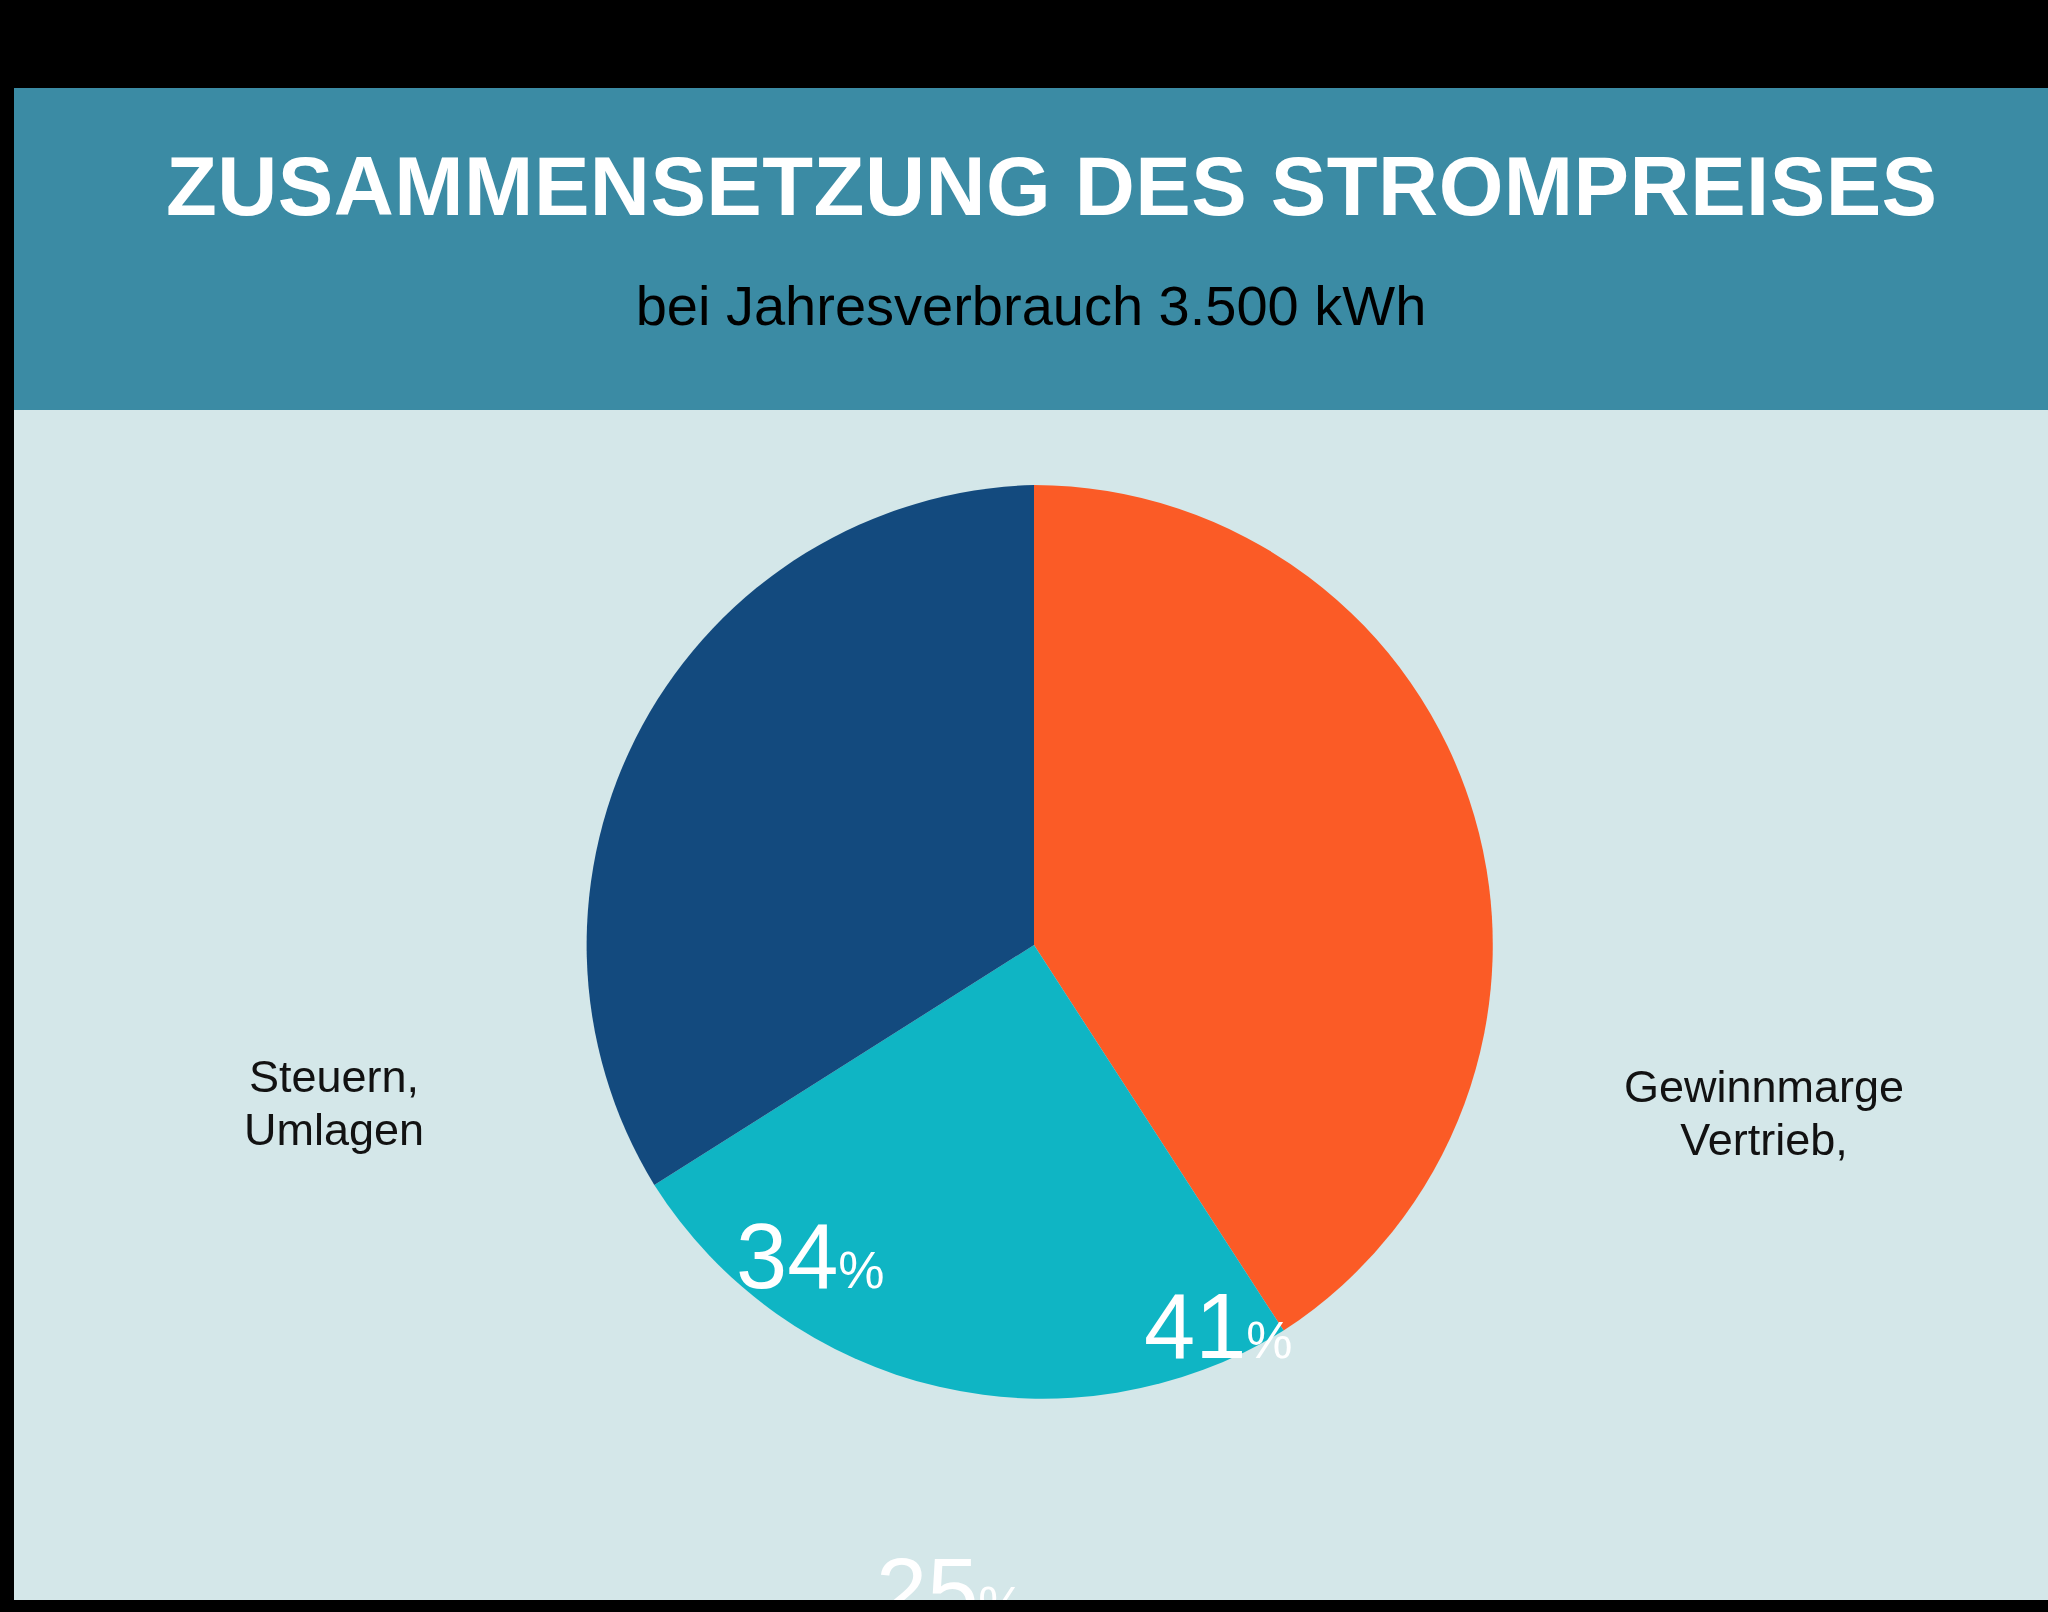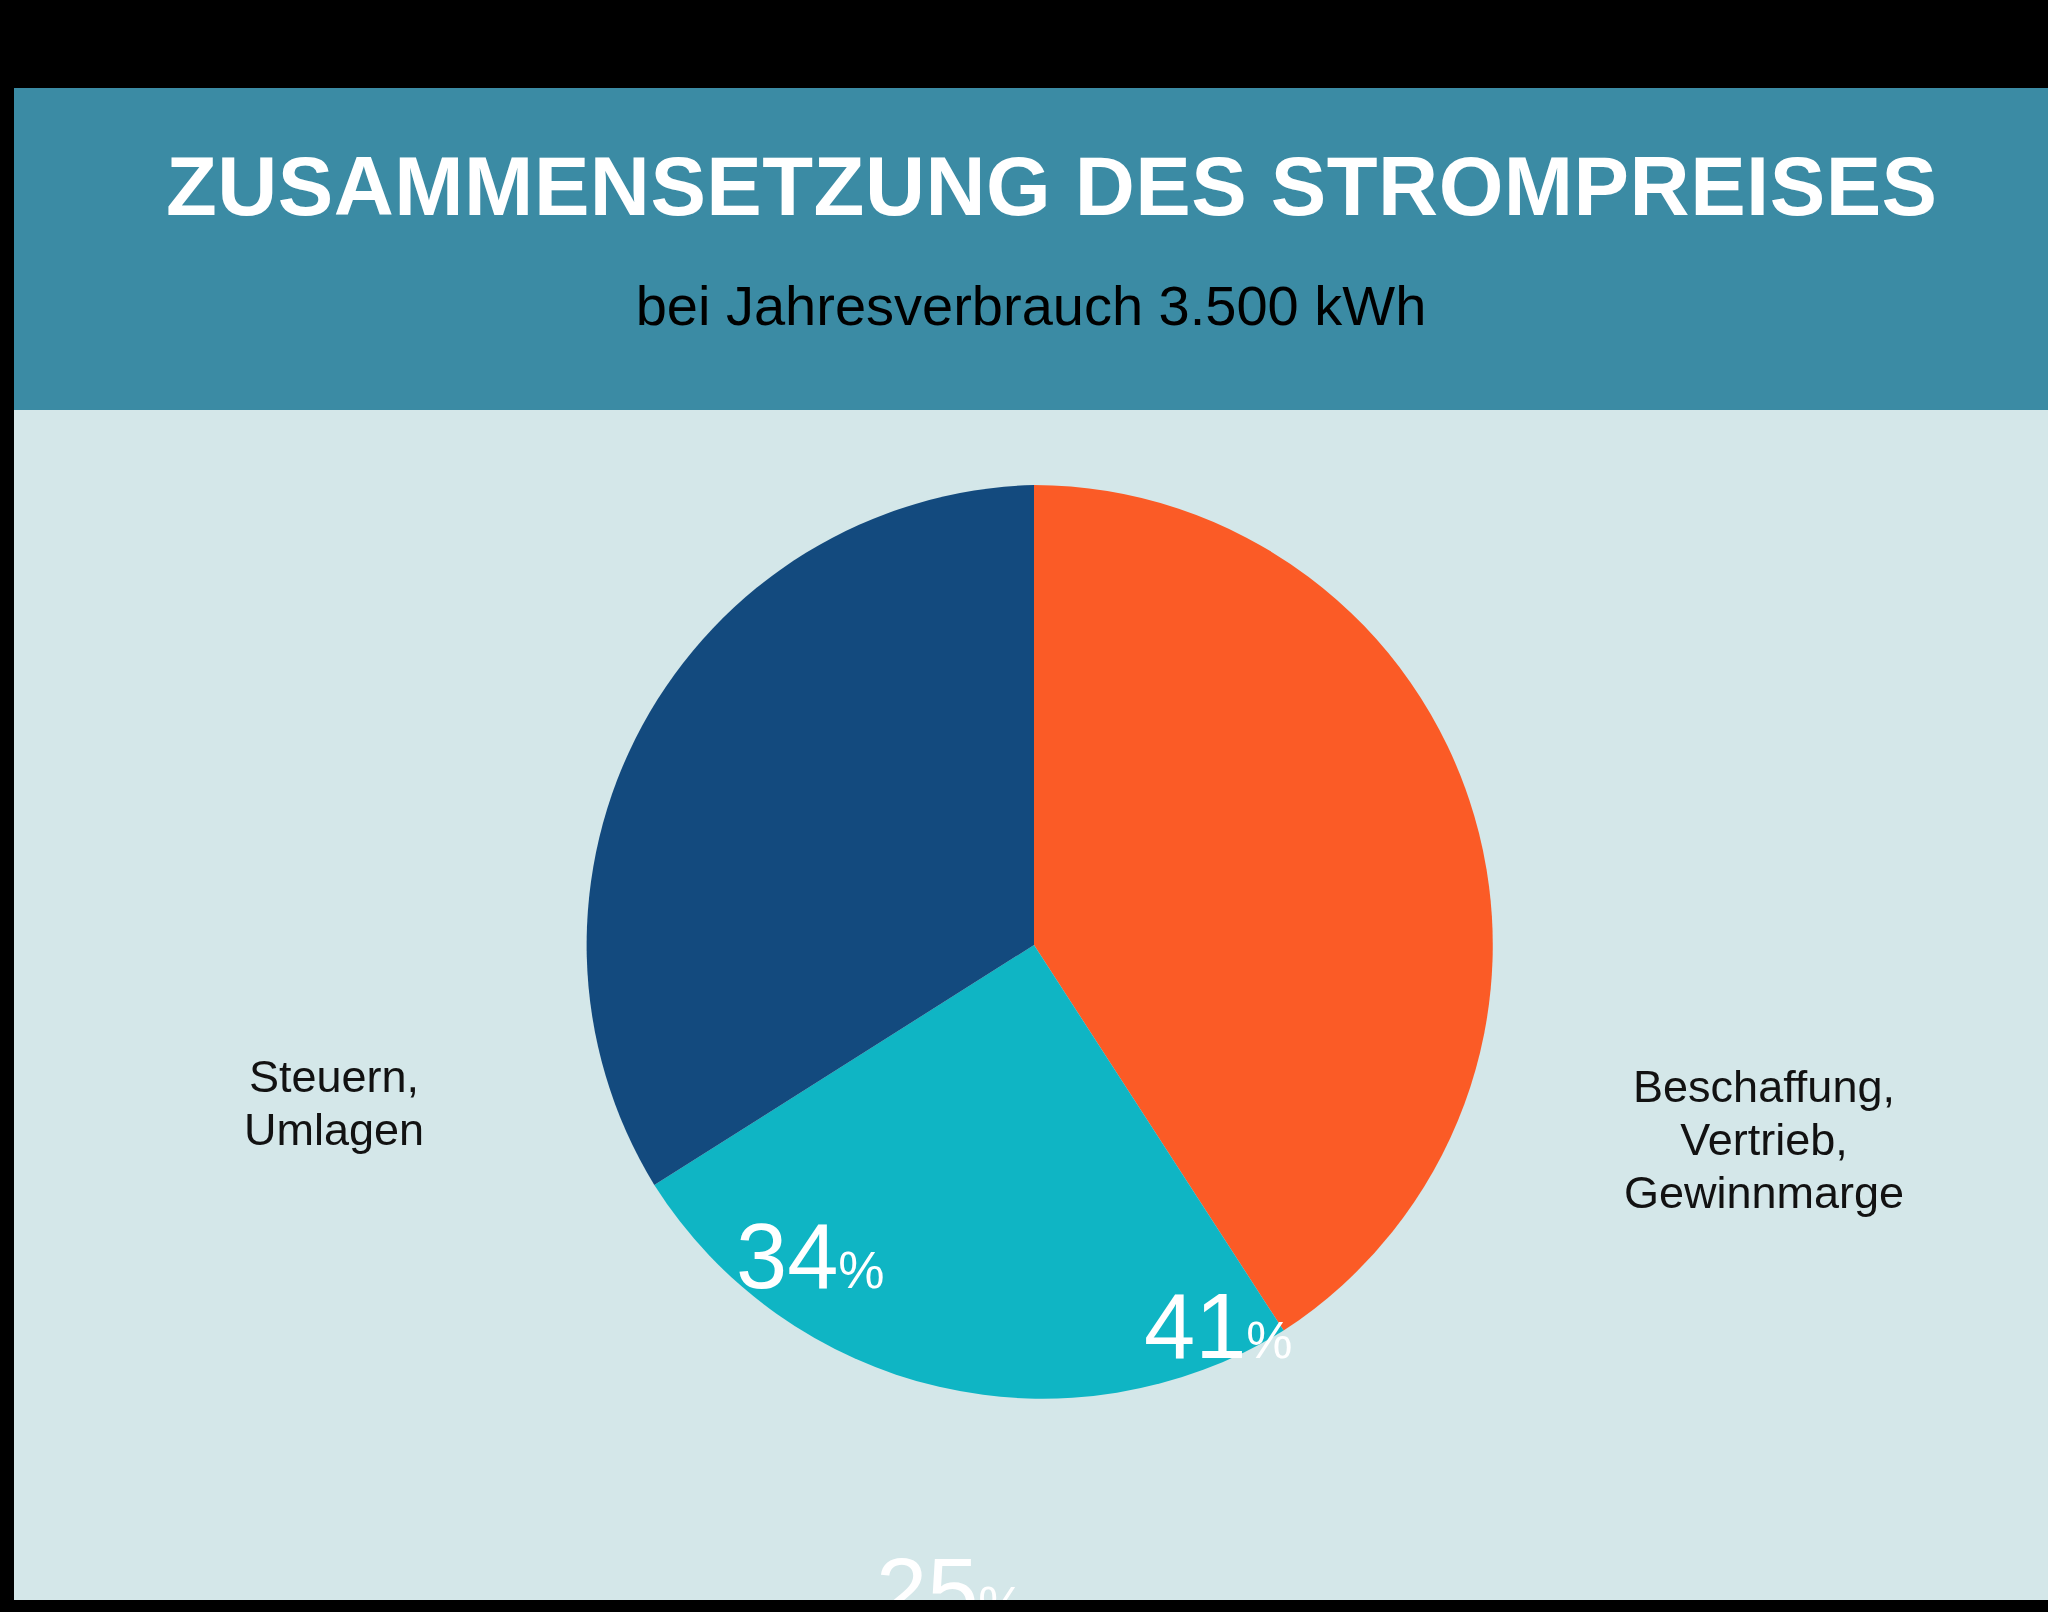--- a/index.html
+++ b/index.html
@@ -141,19 +141,18 @@
     <div class="slice-label lbl-25">
       <span class="num">25</span><span class="pct">%</span>
     </div>
 
     <div class="cat-label cat-left">
       <div>Steuern,</div>
       <div>Umlagen</div>
     </div>
 
     <div class="cat-label cat-right">
-      <div>Beschaffung,</div>
+      <div>Gewinnmarge</div>
       <div>Vertrieb,</div>
-      <div>Gewinnmarge</div>
     </div>
 
   </div>
 </div>
 
 </body></html>

